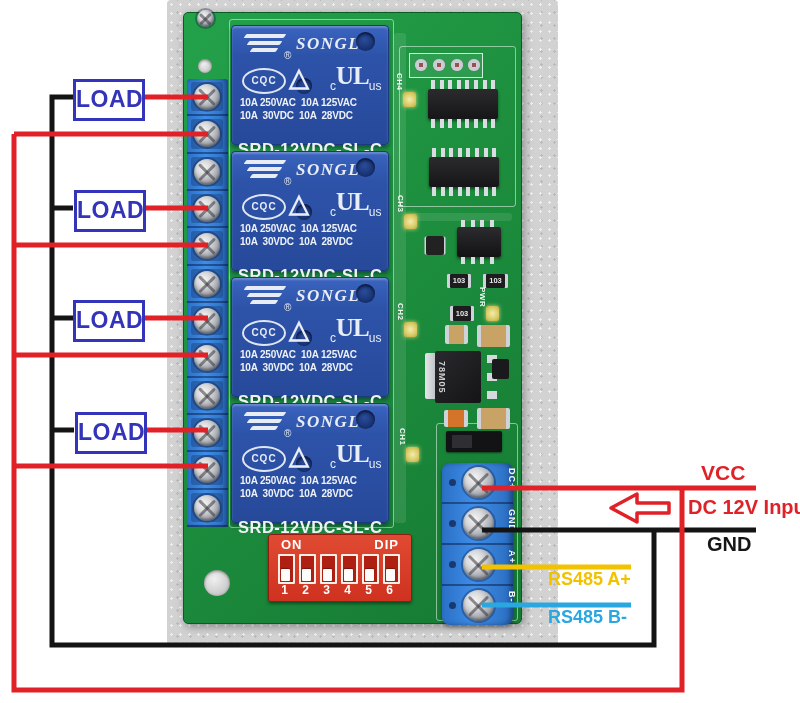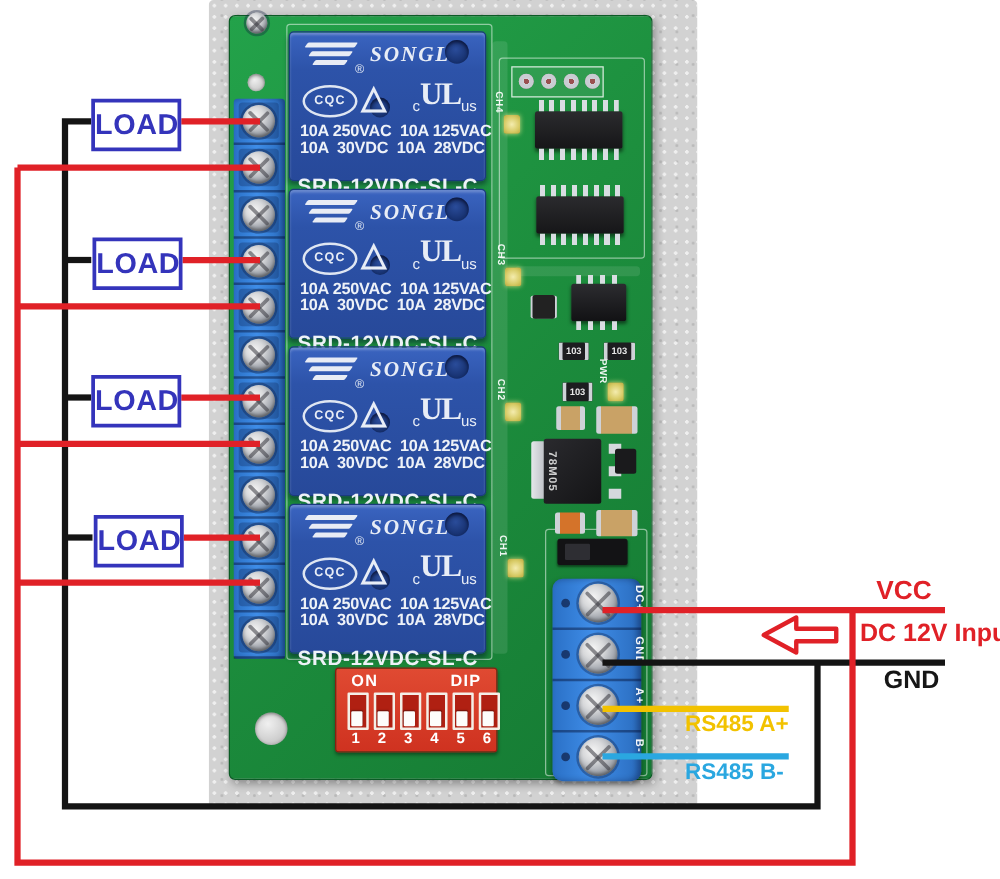--- a/index.html
+++ b/index.html
@@ -46,26 +46,26 @@
           font-style:italic;font-weight:bold;font-size:17px;letter-spacing:1.5px;color:#e8edf6;}
   .r-hole{position:absolute;border-radius:50%;background:radial-gradient(circle at 45% 40%,#2a4c9a,#16306e 70%);box-shadow:inset 0 2px 3px rgba(0,0,20,.6);}
   .r-hole.h1{left:124px;top:6px;width:19px;height:19px;}
   .r-hole.h2{left:64px;top:52px;width:16px;height:16px;}
   .r-cqc{position:absolute;left:10px;top:42px;width:40px;height:22px;border:2px solid #dfe6f2;border-radius:50%;
          font-size:10px;font-weight:bold;text-align:center;line-height:22px;letter-spacing:1px;color:#e8edf6;}
   .r-tri{position:absolute;left:57px;top:36px;font-size:26px;color:#e8edf6;font-weight:bold;}
   .r-ul{position:absolute;left:98px;top:36px;color:#e8edf6;}
   .r-ul i{font-style:normal;font-size:12px;vertical-align:-6px;}
   .r-ul b{font-size:25px;font-weight:800;font-family:"Liberation Serif",serif;letter-spacing:-1px;}
-  .r-l1,.r-l2{position:absolute;left:8px;font-size:13px;font-weight:bold;white-space:pre;color:#eef2f8;letter-spacing:-.2px;}
+  .r-l1,.r-l2{position:absolute;left:8px;font-size:10px;font-weight:bold;white-space:pre;color:#eef2f8;letter-spacing:-.2px;}
   .r-l1{top:71px;} .r-l2{top:84px;}
   .r-l3{position:absolute;left:6px;top:114px;font-size:16.5px;font-weight:bold;letter-spacing:.5px;color:#eef2f8;}
   
   .dip{position:absolute;left:84px;top:521px;width:128px;height:66px;background:linear-gradient(180deg,#e04a32,#cf3220);
-       border-radius:3px;border:1px solid #8e1d10;box-shadow:0 2px 3px rgba(0,0,0,.4);color:#fff;}
+       border-radius:3px;border:1px solid #8e1d10;box-shadow:0 2px 3px rgba(0,0,0,.4);color:#fff;padding-left:14px;}
   .dip .on{position:absolute;left:12px;top:2px;font-size:13px;font-weight:bold;letter-spacing:1px;}
   .dip .dl{position:absolute;right:12px;top:2px;font-size:13px;font-weight:bold;letter-spacing:1px;}
   .slot{position:absolute;top:19px;width:13px;height:26px;background:#b02012;border:2px solid #f4efe7;border-radius:1px;}
   .slot .nub{position:absolute;left:1px;bottom:1px;width:9px;height:12px;background:#fdfdfb;border-radius:1px;box-shadow:0 -1px 1px rgba(0,0,0,.35);}
   .dip .num{position:absolute;top:48px;width:17px;text-align:center;font-size:12px;font-weight:bold;}
   
   .hdr4{position:absolute;left:225px;top:40px;width:72px;height:23px;border:1.5px solid rgba(255,255,255,.8);background:rgba(255,255,255,.08);}
   .hdr4 .ph{position:absolute;top:5px;width:12px;height:12px;border-radius:50%;
             background:radial-gradient(circle at 40% 35%,#eee 20%,#b8b8b8 55%,#8d8d8d),radial-gradient(#9a4a4a,#9a4a4a);
             box-shadow:inset 0 0 0 3px #c9ccd2, inset 0 0 2px #6f4a4a;background:radial-gradient(circle,#9a5050 0 25%,#cfd2d8 26% 70%,#979ba2 100%);}

